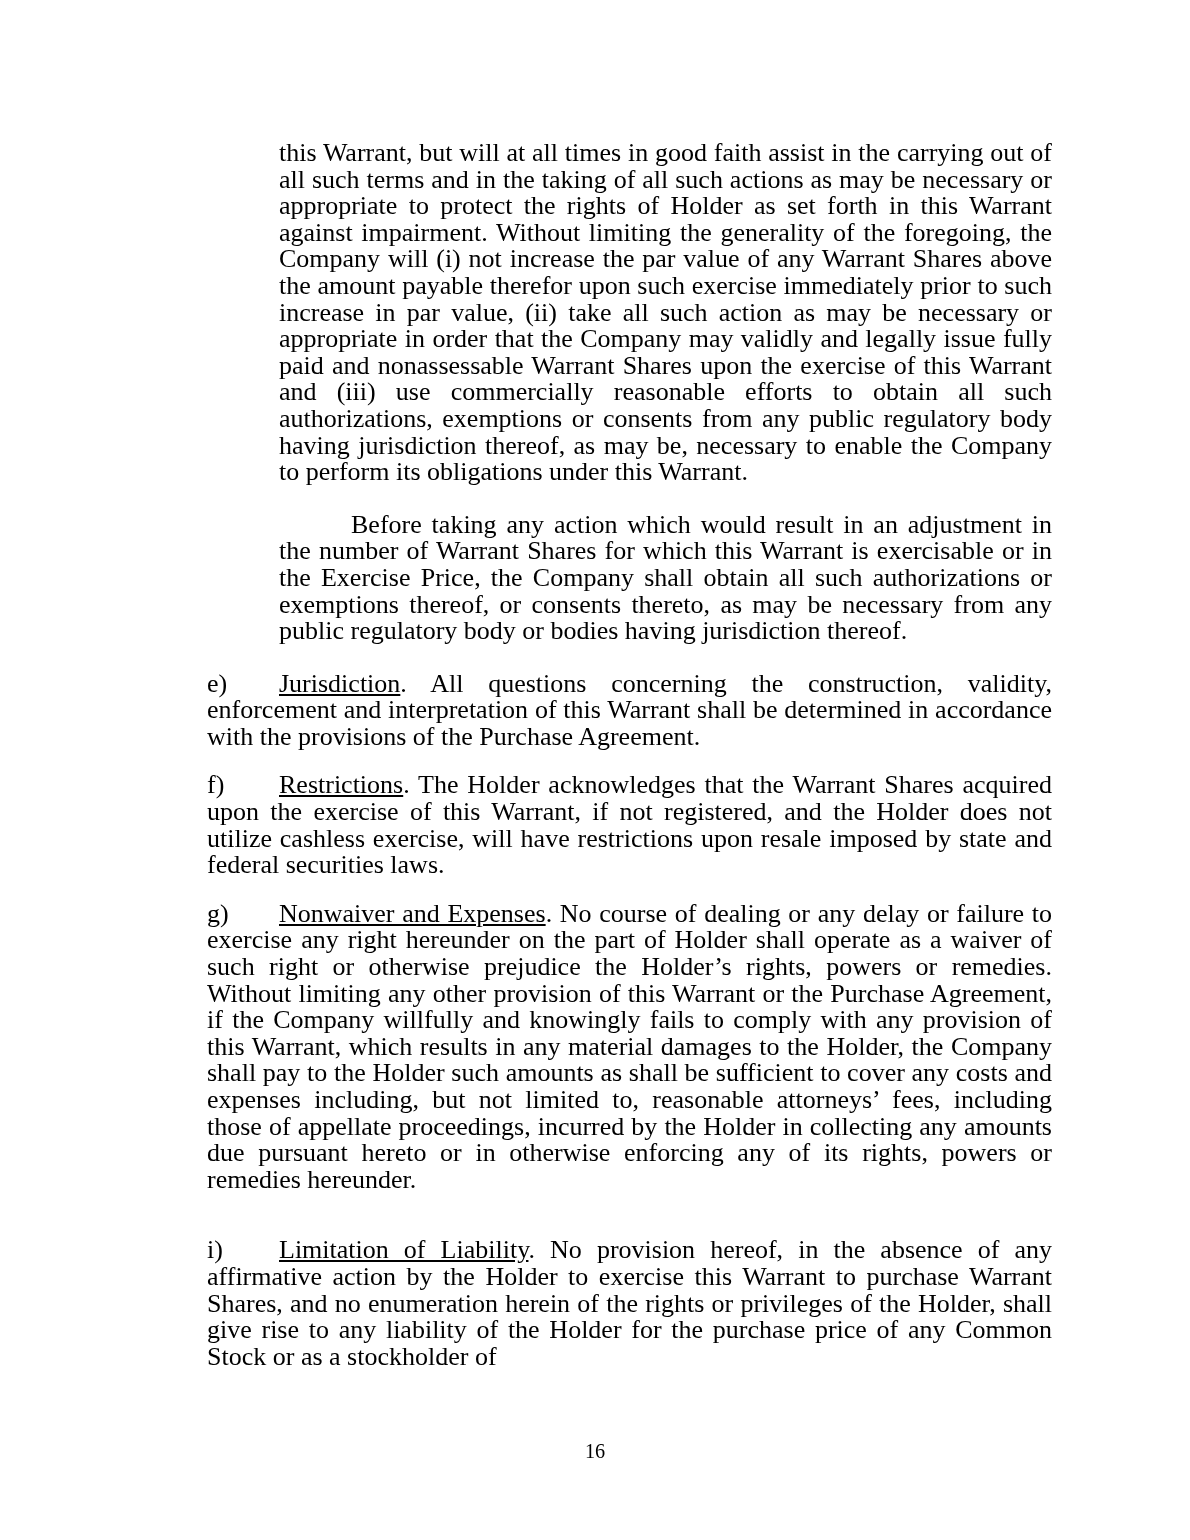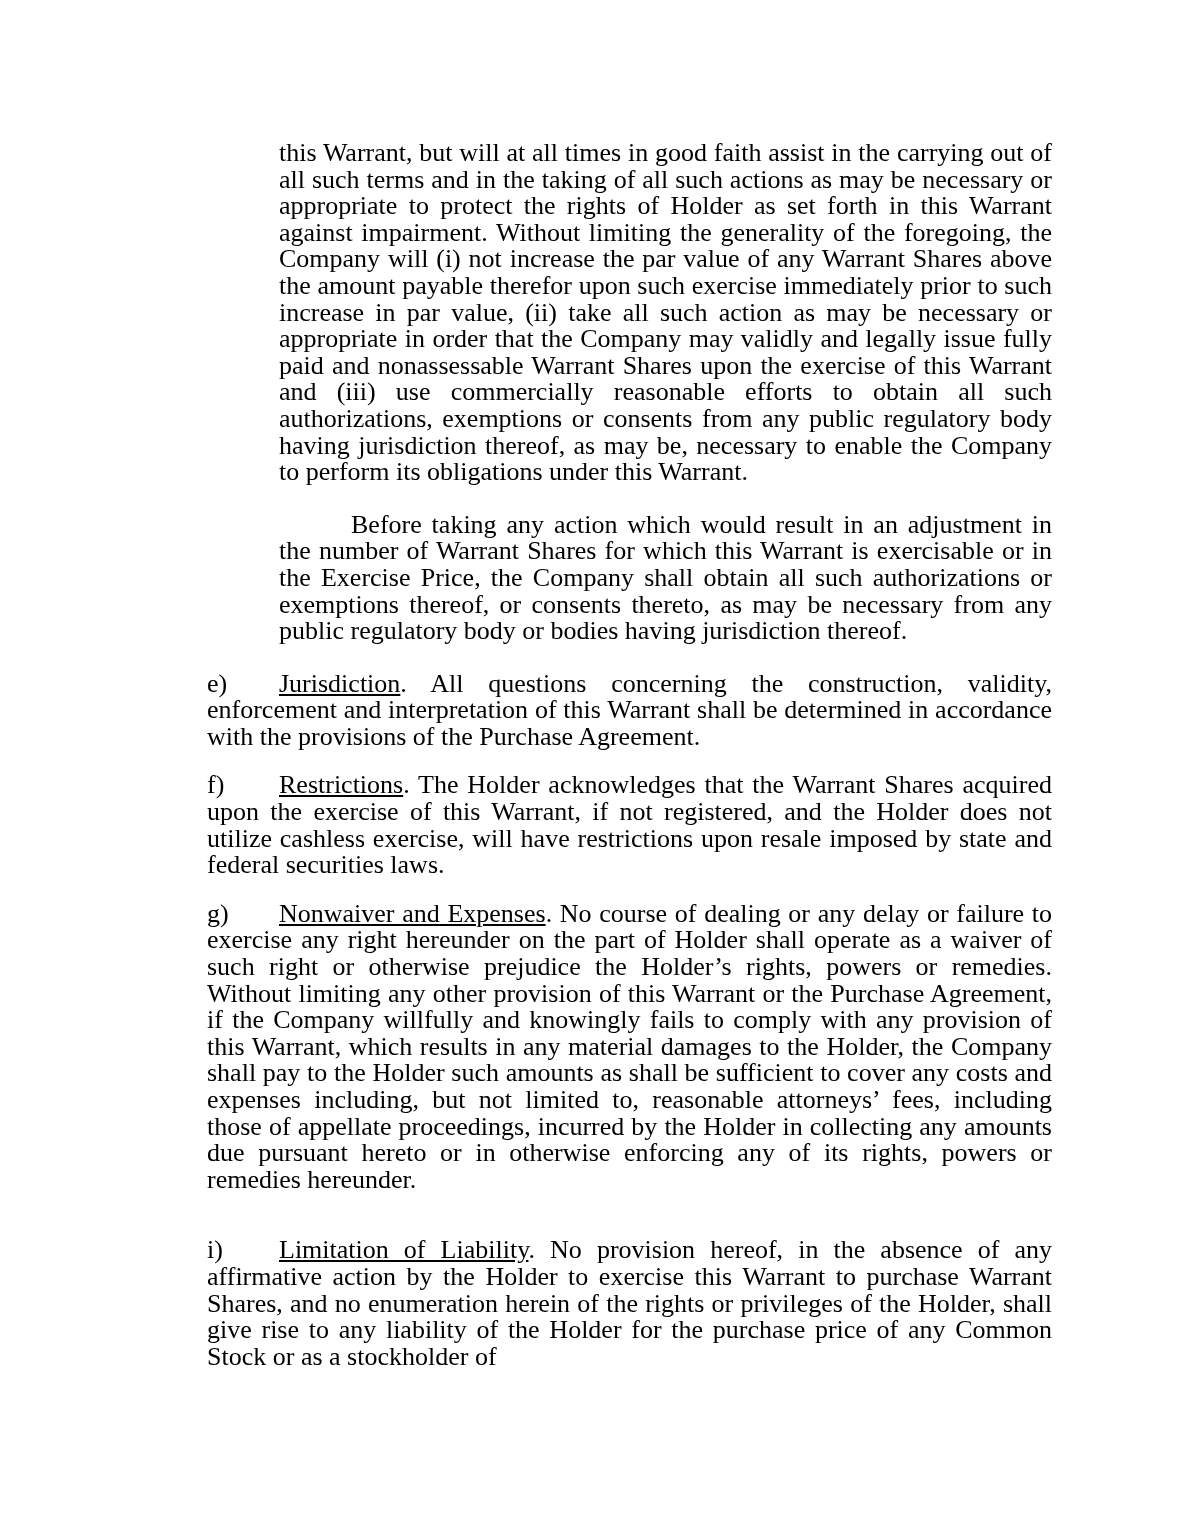--- a/index.html
+++ b/index.html
@@ -91,13 +91,14 @@
 
     <div class="gap-md"></div>
 
 
     <div class="gap-md"></div>
 
     <p class="hang"><span class="letter">i)</span><span class="u">Limitation of Liability</span><span>.  No provision hereof, in the absence of any affirmative action by the Holder to exercise this Warrant to purchase Warrant Shares, and no enumeration herein of the rights or privileges of the Holder, shall give rise to any liability of the Holder for the purchase price of any Common Stock or as a stockholder of</span></p>
 
   </div>
 
+  <div class="pagenum">16</div>
 </div>
 
 </body></html>

